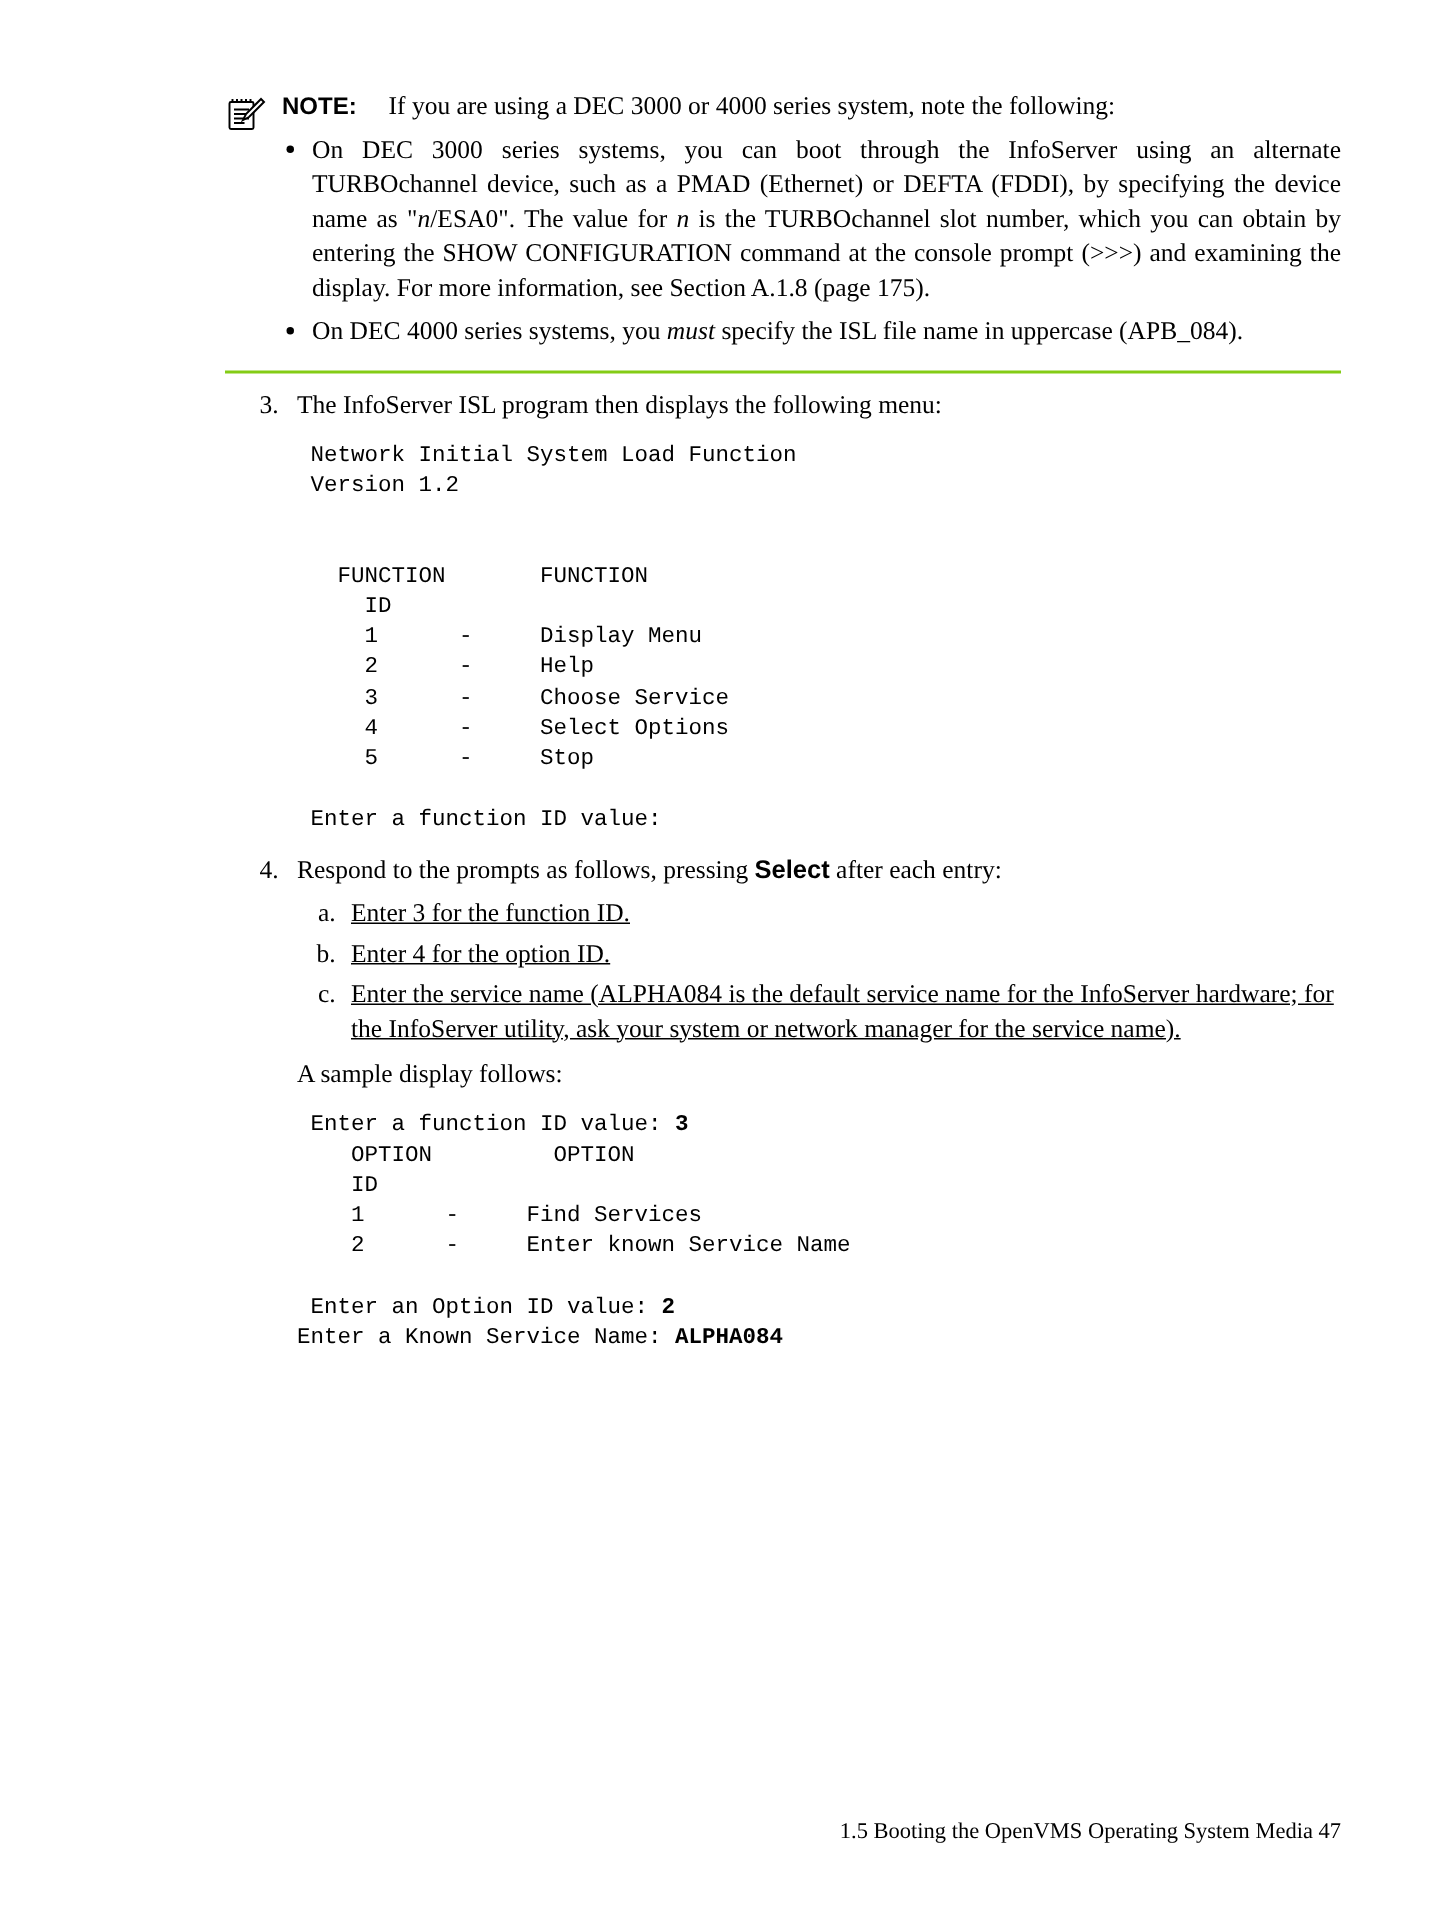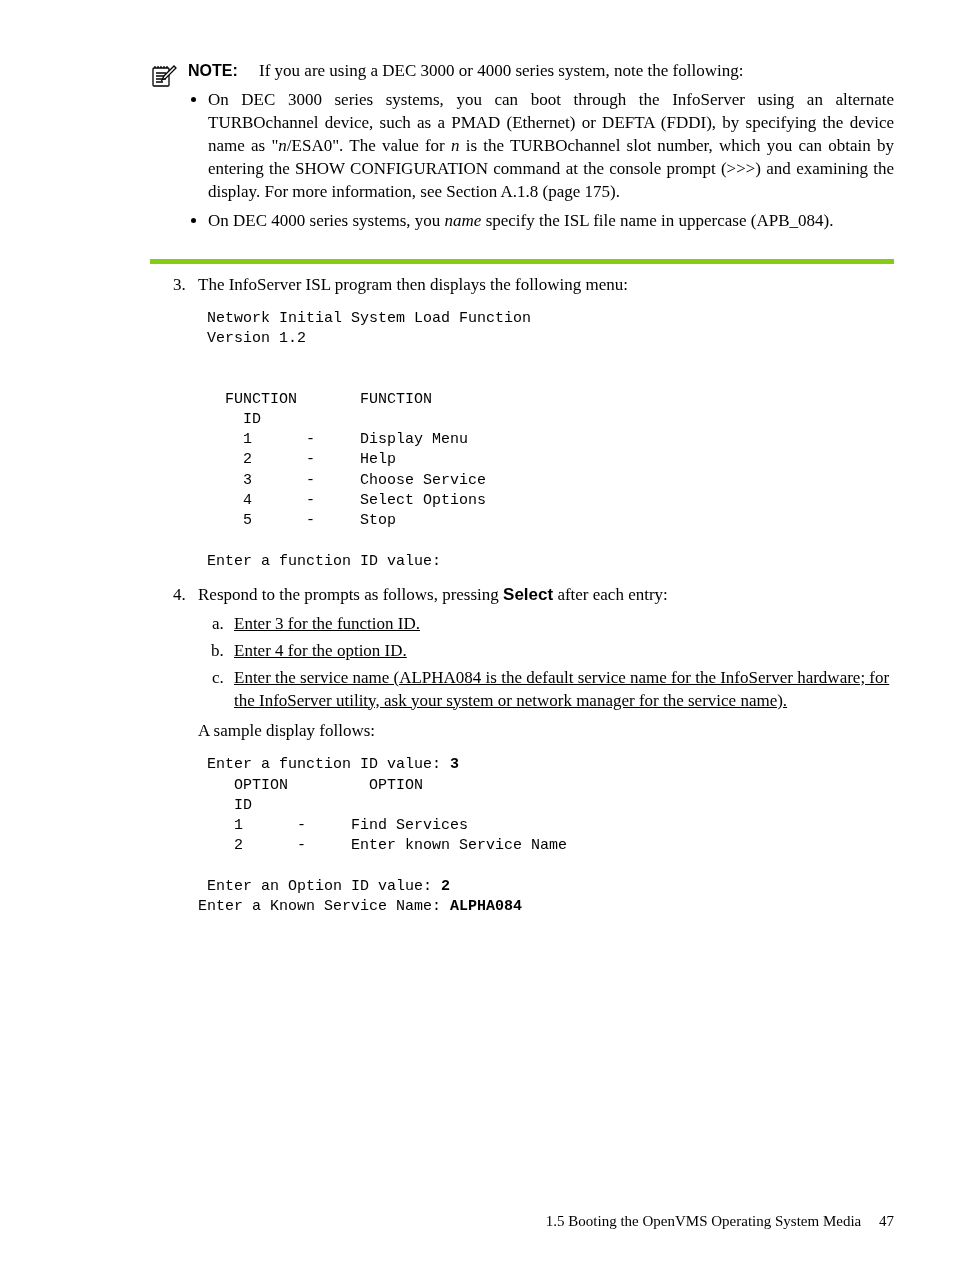--- a/index.html
+++ b/index.html
@@ -16,22 +16,22 @@
     padding: 60px 60px 40px 60px;
     box-sizing: border-box;
     position: relative;
     min-height: 1271px;
   }
   .note-block {
     display: flex;
     align-items: flex-start;
     margin-left: 90px;
     margin-bottom: 10px;
-    border-bottom: 5px solid #84cc16;
-    padding-bottom: 20px;
+    border-bottom: 2px solid #84cc16;
+    padding-bottom: 8px;
   }
   .note-icon {
     flex: 0 0 auto;
     margin-right: 10px;
     margin-top: 2px;
   }
   .note-content {
     flex: 1 1 auto;
   }
   .note-label {
@@ -81,21 +81,20 @@
     font-family: Arial, Helvetica, sans-serif;
     font-weight: bold;
   }
   .footer {
     position: absolute;
     bottom: 40px;
     right: 60px;
     font-size: 15px;
   }
   .footer-page {
-    margin-left: 14px;
   }
   .sub-p {
     margin: 8px 0;
   }
   .mono-bold { font-weight: bold; }
 </style>
 </head>
 <body>
 
 <div class="page">
@@ -113,21 +112,21 @@
     </div>
     <div class="note-content">
       <span class="note-label">NOTE:</span>
       <span>&nbsp;&nbsp;&nbsp;</span>
       <span class="note-intro">If you are using a DEC 3000 or 4000 series system, note the following:</span>
       <ul class="note-ul">
         <li>
           <span>On DEC 3000 series systems, you can boot through the InfoServer using an alternate TURBOchannel device, such as a PMAD (Ethernet) or DEFTA (FDDI), by specifying the device name as "</span><span class="italic">n</span><span>/ESA0". The value for </span><span class="italic">n</span><span> is the TURBOchannel slot number, which you can obtain by entering the SHOW CONFIGURATION command at the console prompt (&gt;&gt;&gt;) and examining the display. For more information, see </span><span class="link">Section A.1.8 (page 175)</span><span>.</span>
         </li>
         <li>
-          <span>On DEC 4000 series systems, you </span><span class="italic">name</span><span> specify the ISL file name in uppercase (APB_084).</span>
+          <span>On DEC 4000 series systems, you </span><span class="italic">must</span><span> specify the ISL file name in uppercase (APB_084).</span>
         </li>
       </ul>
     </div>
   </div>
 
   <ol class="ol-outer" start="3">
     <li>
       <span>The InfoServer ISL program then displays the following menu:</span>
       <pre class="code"> Network Initial System Load Function
  Version 1.2

